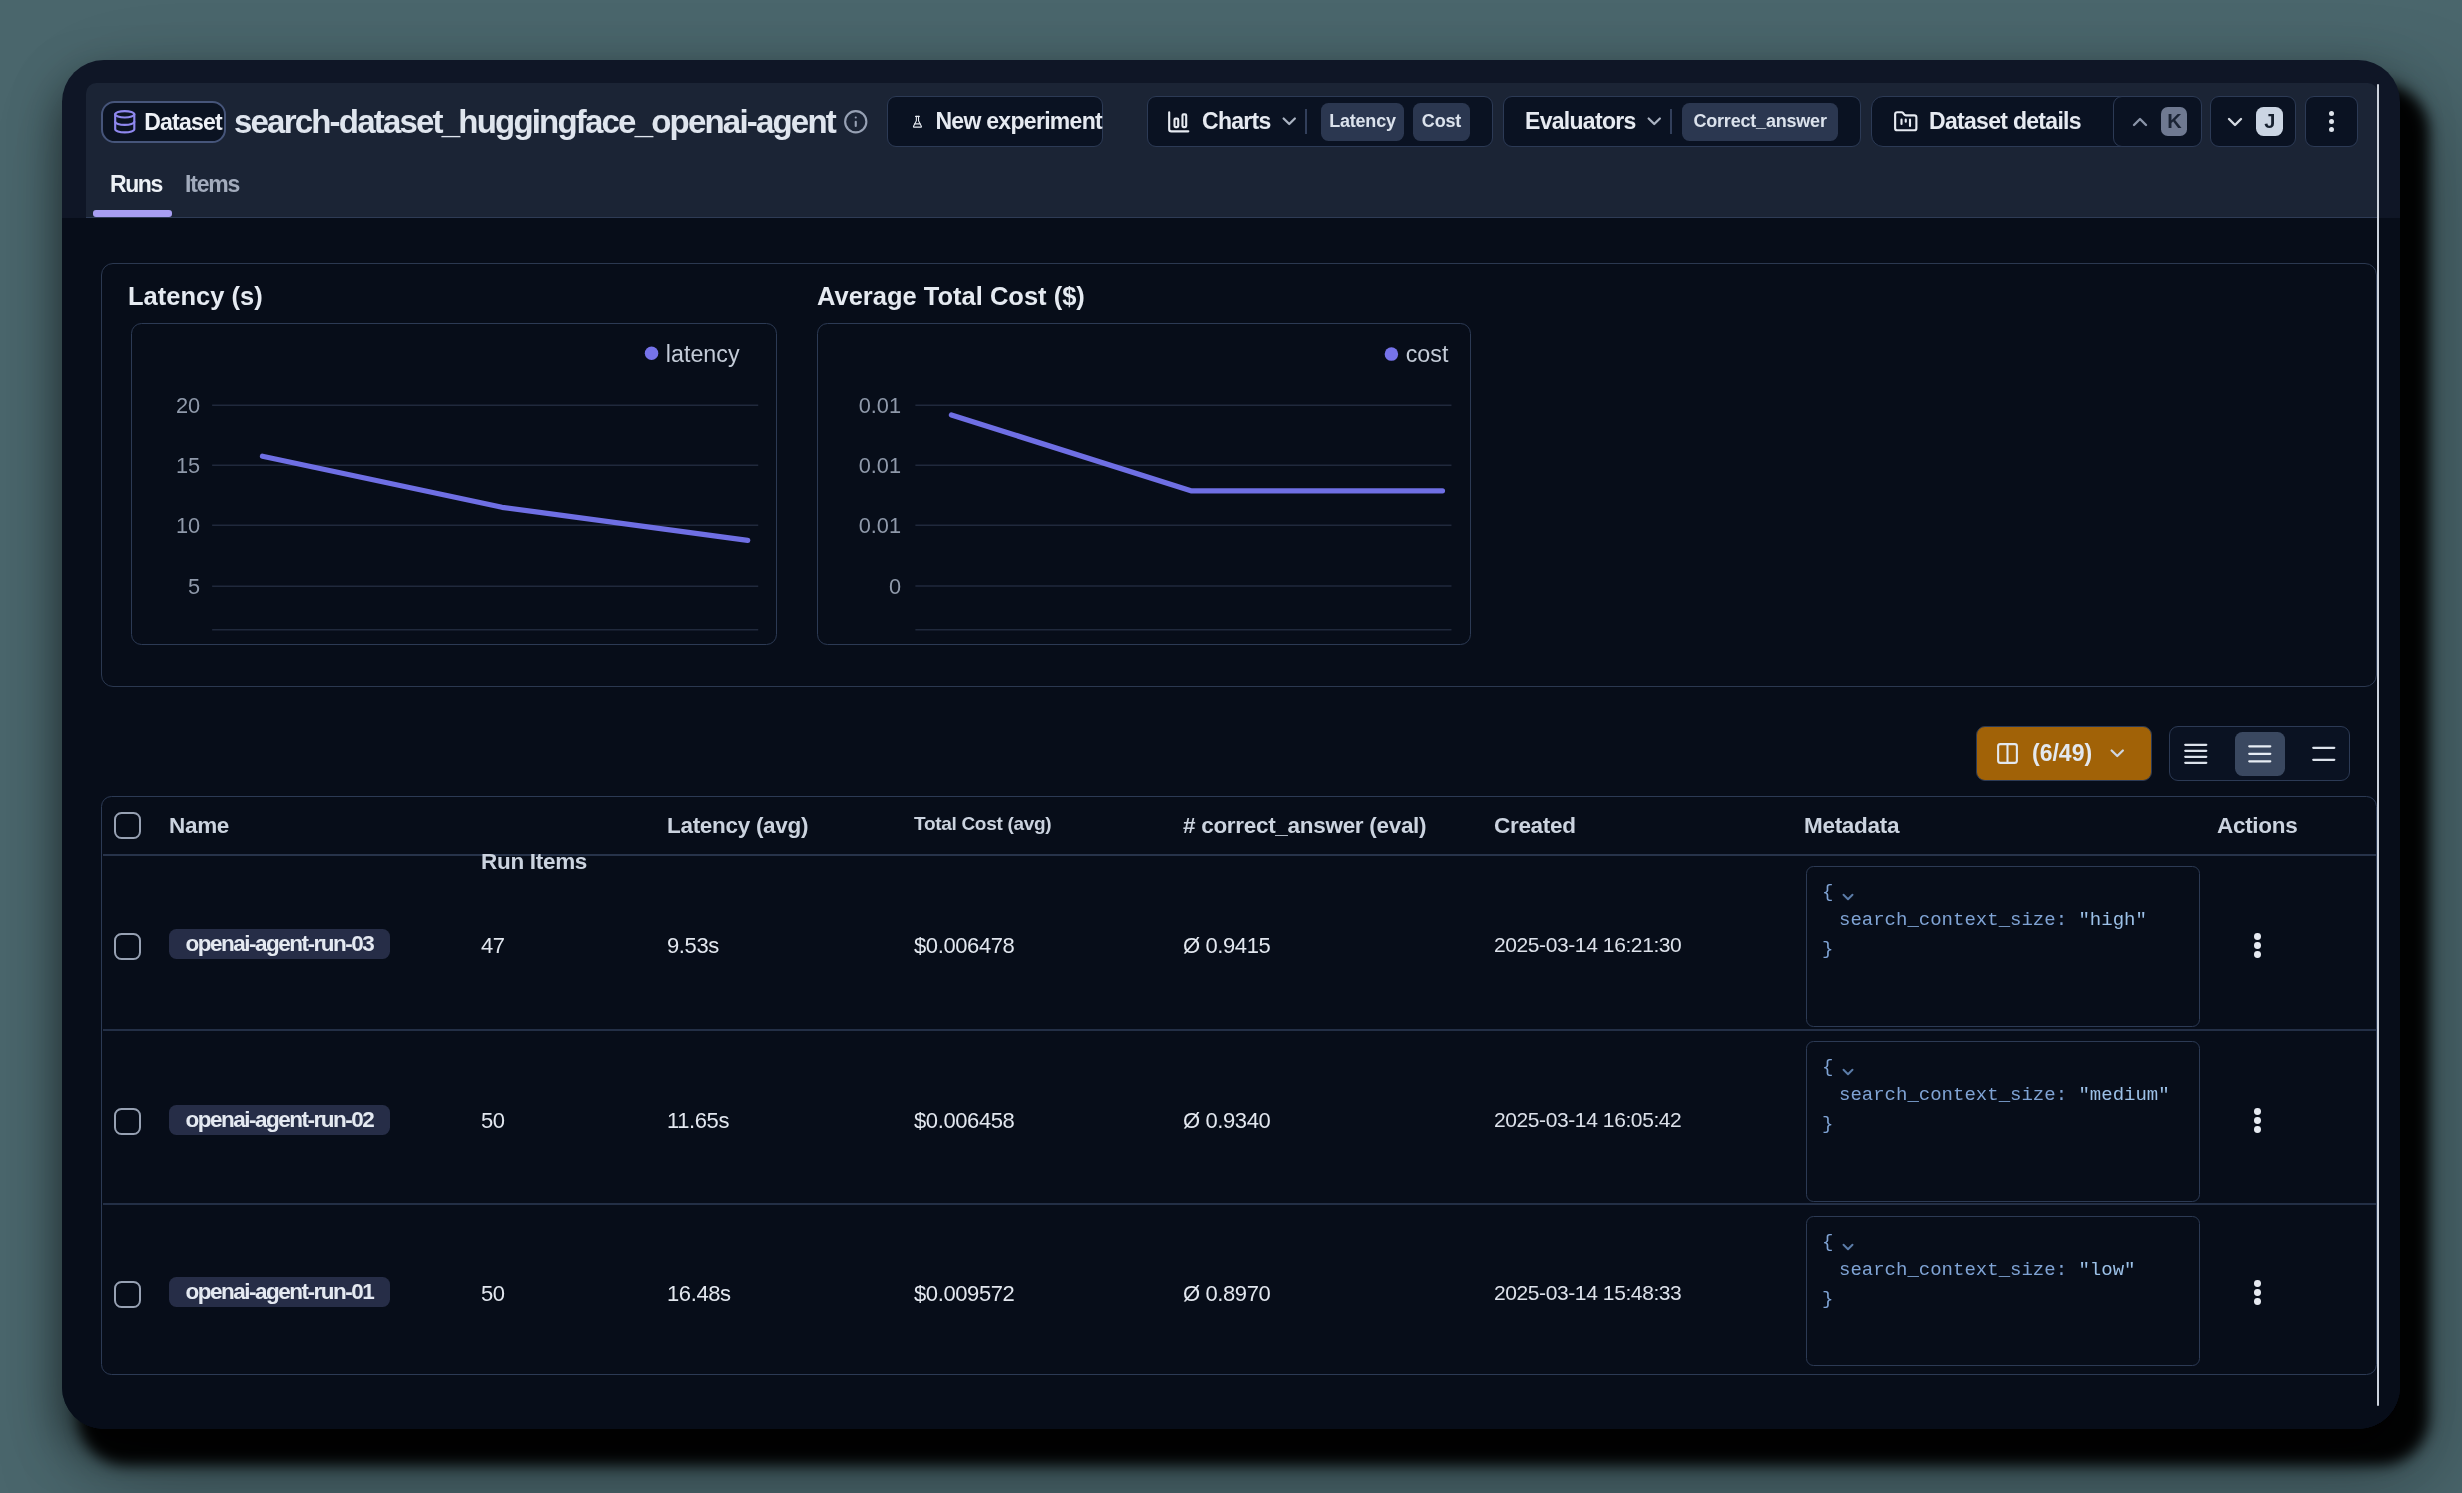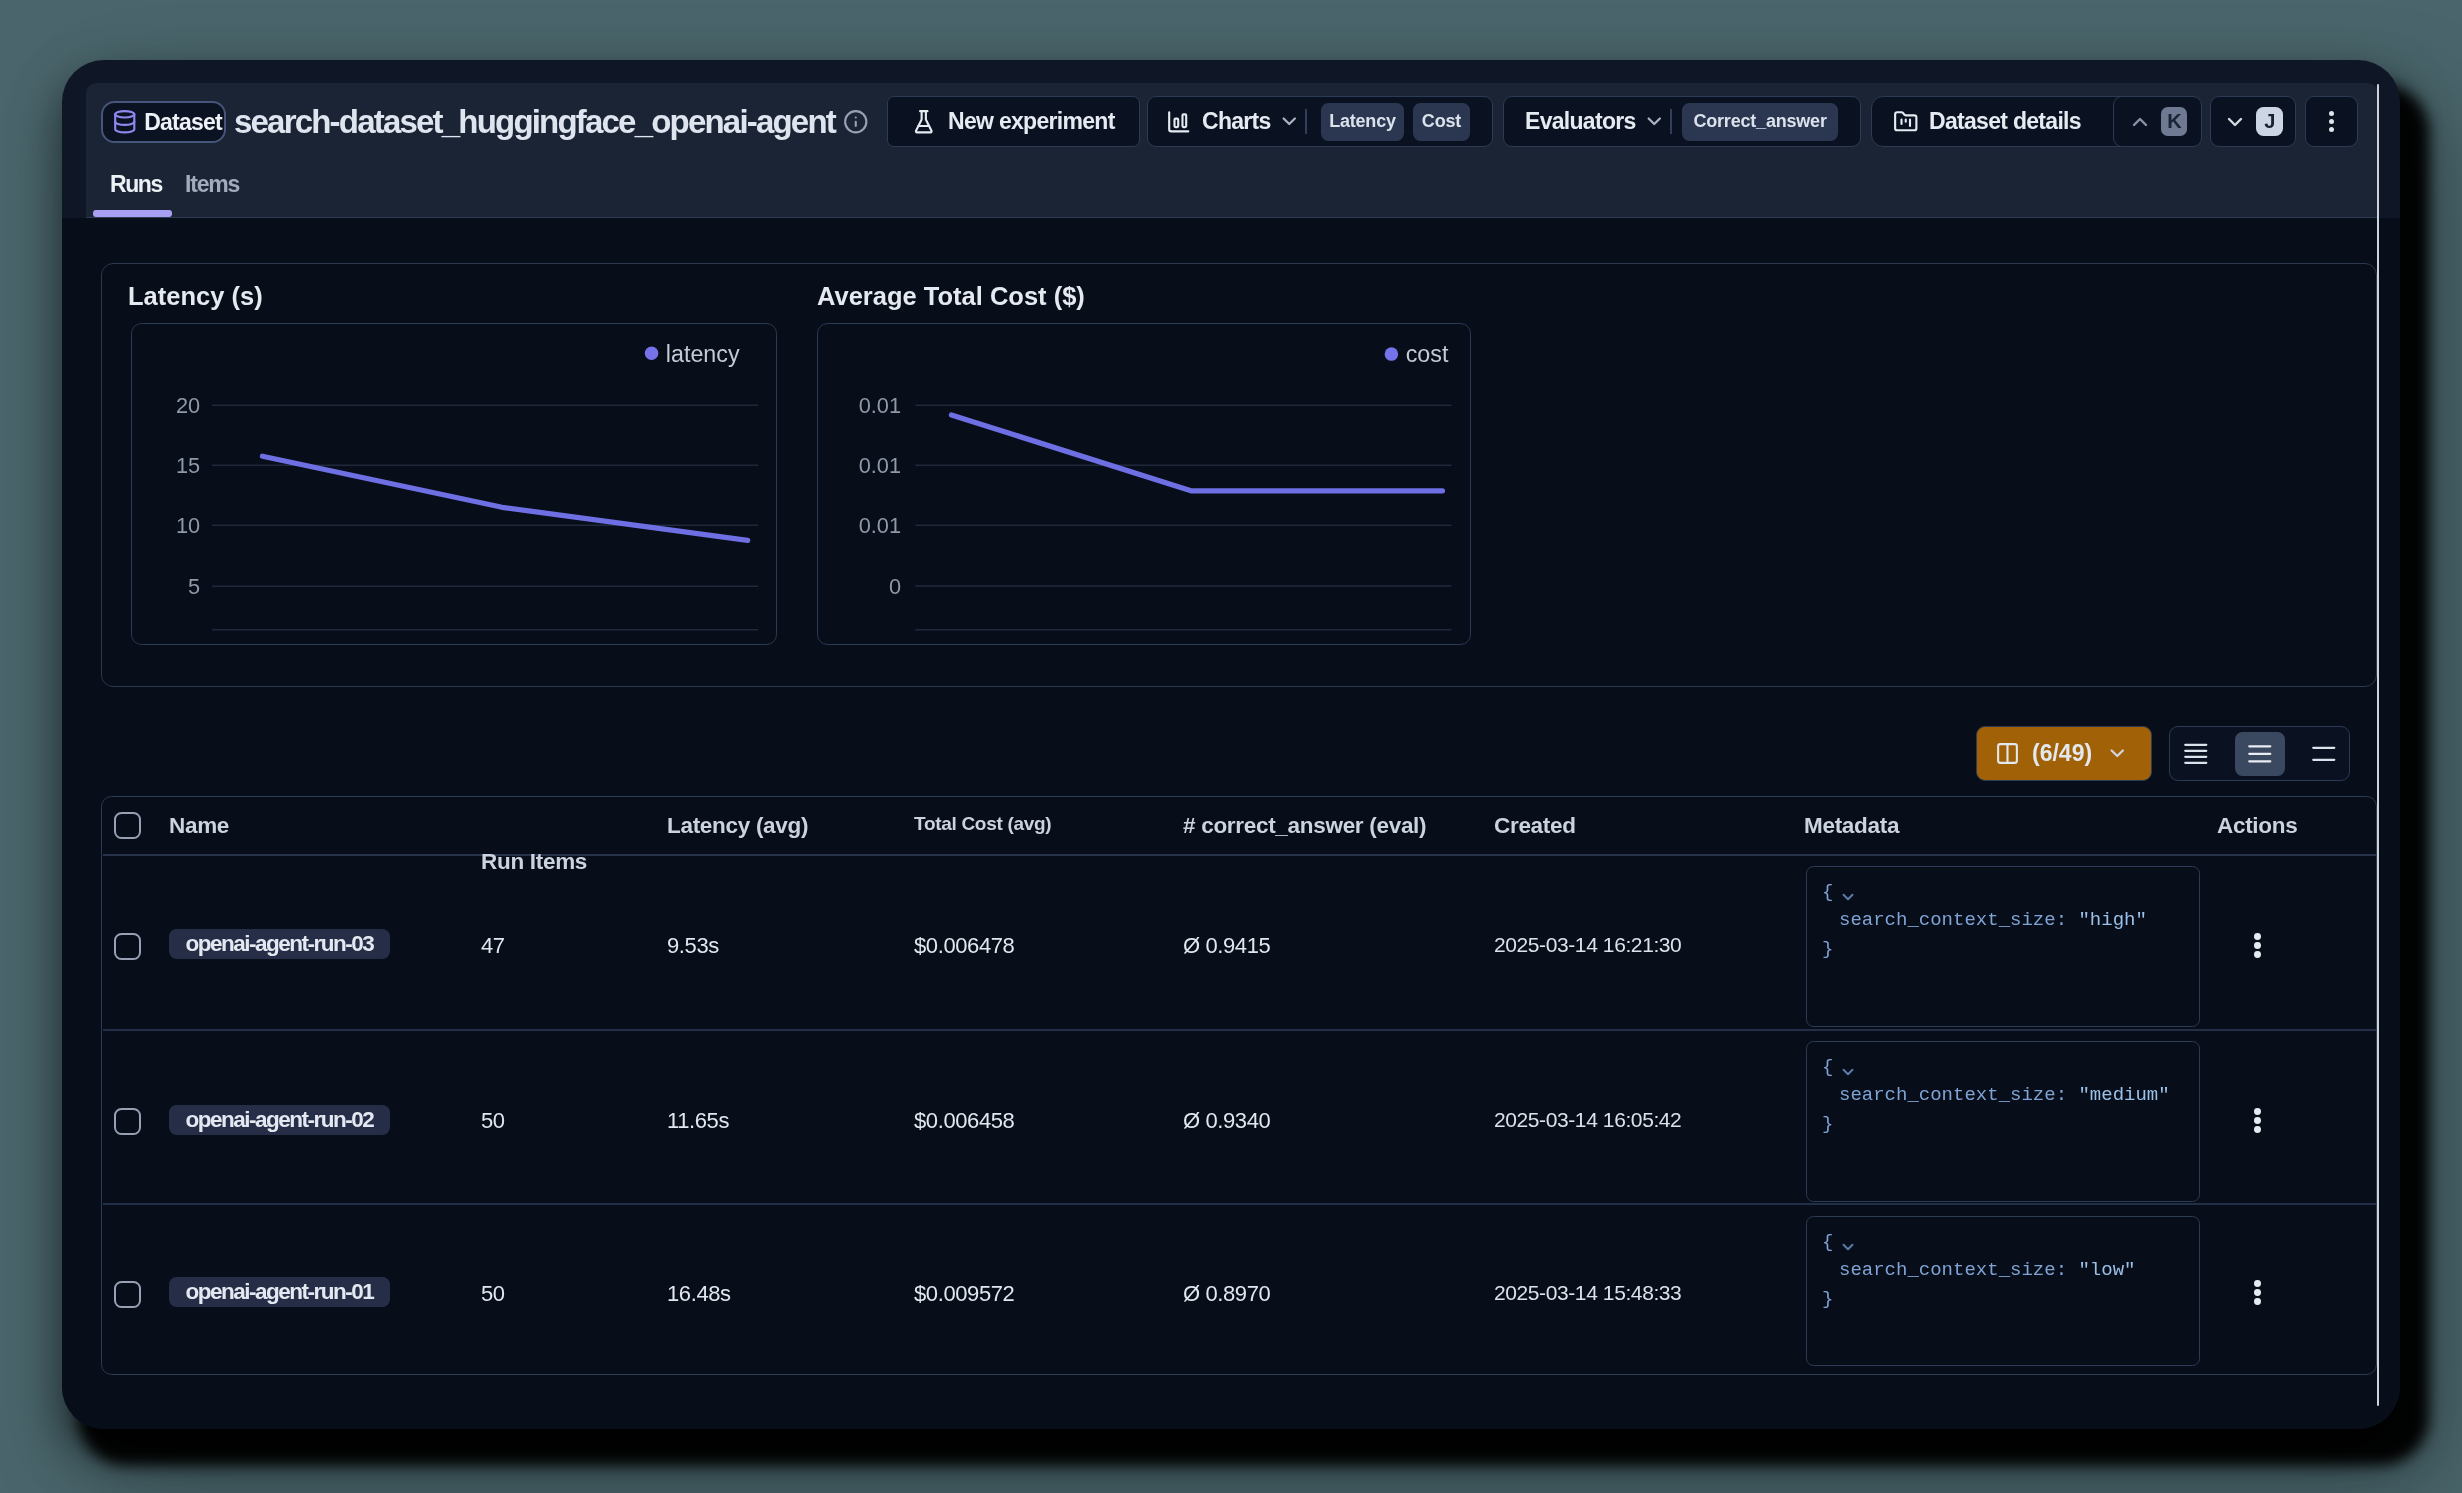--- a/index.html
+++ b/index.html
@@ -44,21 +44,21 @@
 <svg class="abs" style="left:843px; top:109px;" width="25.5" height="25.5" viewBox="0 0 24 24" fill="none" stroke="#97a1b4" stroke-width="2" stroke-linecap="round">
   <circle cx="12" cy="12" r="10"></circle>
     <path d="M12 16v-4"></path>
     <path d="M12 8h.01"></path>
 </svg>
 
 <div class="abs" style="left:110px; top:171px; color:#edf1f6; font-size:23px; font-weight:700; letter-spacing:-1.4px;">Runs</div>
 <div class="abs" style="left:185px; top:171px; color:#a2abbc; font-size:23px; font-weight:600; letter-spacing:-1.2px;">Items</div>
 <div class="abs" style="left:93px; top:210px; width:79px; height:6.8px; border-radius:3px; background:#a89ef2;"></div>
 
-<div class="btn" style="left:887px; width:253px;border-radius:7px;">
+<div class="btn" style="left:887px; width:216px;">
   <svg style="margin-left:22.5px" width="25.5" height="25.5" viewBox="0 0 24 24" fill="none" stroke="#e6eaf1" stroke-width="2" stroke-linecap="round" stroke-linejoin="round">
     <path d="M10 2v7.527a2 2 0 0 1-.211.896L4.72 20.55a1 1 0 0 0 .9 1.45h12.76a1 1 0 0 0 .9-1.45l-5.069-10.127A2 2 0 0 1 14 9.527V2"></path>
     <path d="M8.5 2h7"></path>
       <path d="M7 16h10"></path>
   </svg>
   <span style="margin-left:12px;">New experiment</span>
 </div>
 
 <div class="btn" style="left:1147px; width:346px;text-align:right;">
   <svg style="margin-left:18px" width="25.5" height="25.5" viewBox="0 0 24 24" fill="none" stroke="#e6eaf1" stroke-width="2" stroke-linecap="round" stroke-linejoin="round">

